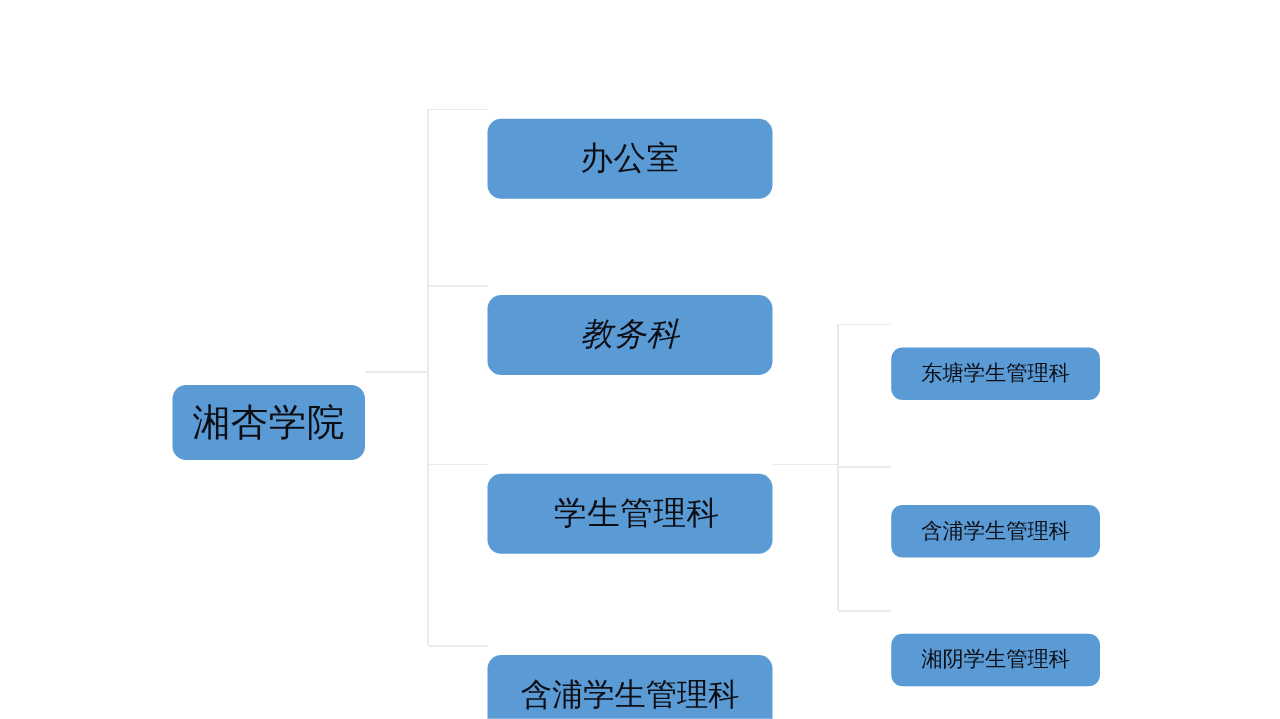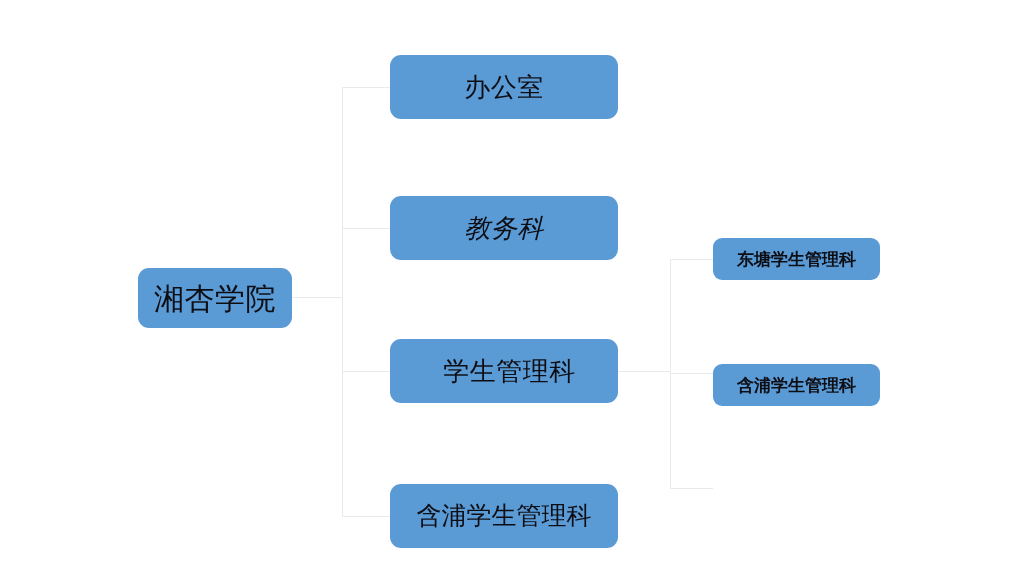--- a/index.html
+++ b/index.html
@@ -35,20 +35,21 @@
     box-sizing: border-box;
     background: #5B9BD5;
     border-radius: 11px;
     display: flex;
     align-items: center;
     justify-content: center;
     color: #0d0d14;
     line-height: 1.1;
     white-space: nowrap;
     letter-spacing: 0.5px;
+    margin-top: 40px;
   }
   .node.level-1 {
     left: 138px;
     top: 268px;
     width: 154px;
     height: 60px;
     font-size: 30px;
   }
   .node.level-2 {
     left: 390px;
@@ -64,21 +65,20 @@
     font-size: 25px;
     letter-spacing: 0px;
   }
   .node.level-3 {
     left: 713px;
     width: 167px;
     height: 42px;
     font-size: 17px;
     border-radius: 9px;
     letter-spacing: 0px;
-    font-weight: bold;
   }
   .node.level-3.m0 { top: 238px; }
   .node.level-3.m1 { top: 364px; }
   .node.level-3.m2 { top: 467px; }
 </style>
 </head>
 <body>
 
 <div id="org-chart">
 
@@ -111,14 +111,15 @@
   <div class="node level-2 n1">教务科</div>
 
   <div class="node level-2 n2">学生管理科</div>
 
   <div class="node level-2 n3">含浦学生管理科</div>
 
   <div class="node level-3 m0">东塘学生管理科</div>
 
   <div class="node level-3 m1">含浦学生管理科</div>
 
+  <div class="node level-3 m2">湘阴学生管理科</div>
 
 </div>
 
 </body></html>

